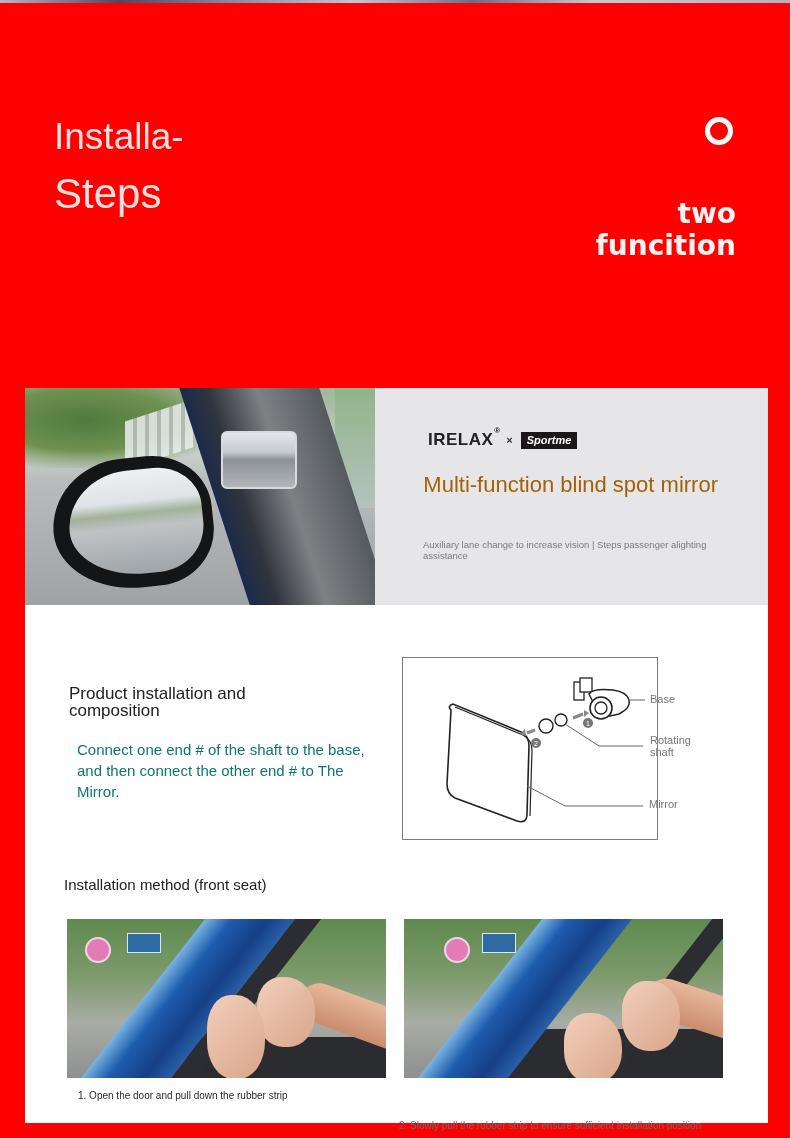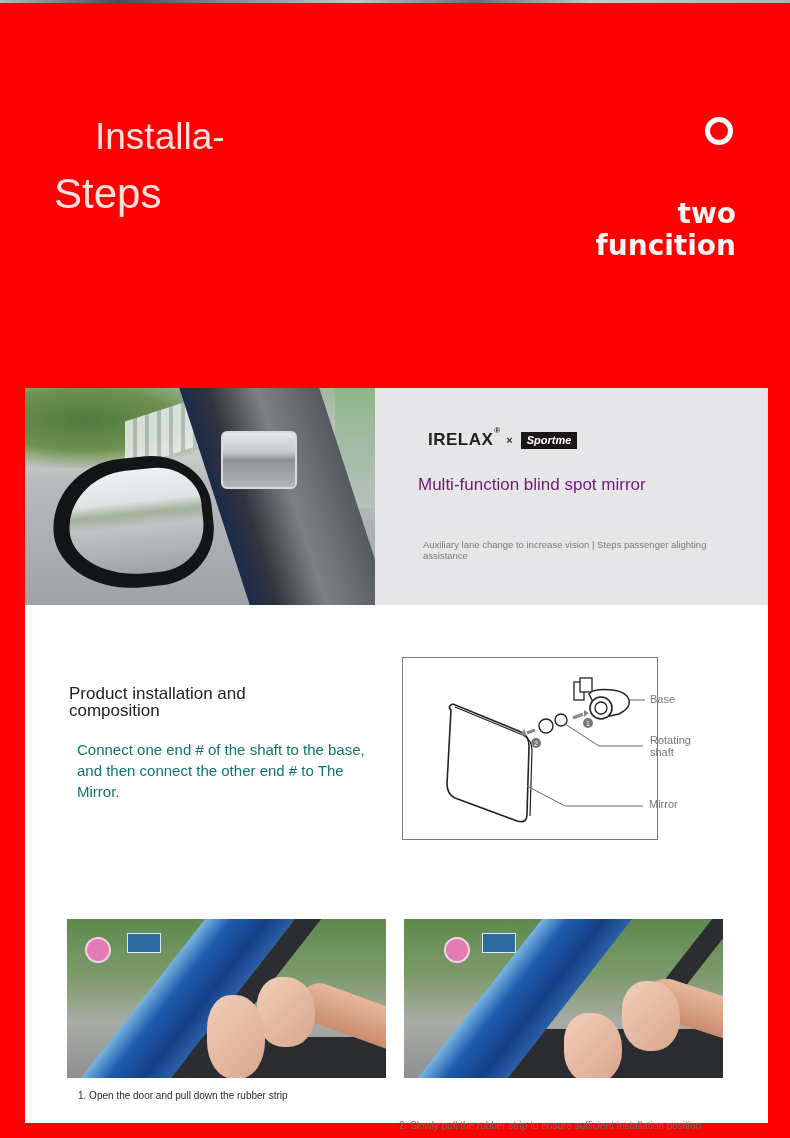--- a/index.html
+++ b/index.html
@@ -10,21 +10,21 @@
       position: relative;
     }
     .top-strip {
       position: absolute; left: 0; top: 0; width: 790px; height: 3px;
       background: linear-gradient(90deg, #b8b8c4 0%, #4a4c5e 15%, #8a8ea0 30%, #c4c6d0 45%, #6b6e80 60%, #c8c8d0 75%, #b0b2bc 100%);
     }
     .hero-title {
       position: absolute; left: 54px; top: 118px;
       color: #fbe0e0;
     }
-    .hero-title .line1 { font-size: 37px; line-height: 38px; display: block; margin-left: 41px; }
+    .hero-title .line1 { font-size: 37px; line-height: 38px; display: block; }
     .hero-title .line2 { font-size: 37px; line-height: 38px; display: block; }
     .hero-title .line3 { font-size: 42px; line-height: 60px; display: block; margin-top: 8px; }
     .ring-icon {
       position: absolute; left: 705px; top: 117px;
       width: 28px; height: 28px; border-radius: 50%;
       border: 5px solid #ffffff;
     }
     .fn-text {
       position: absolute; right: 54px; top: 198px;
       text-align: right; color: #fff3f3; font-weight: bold;
@@ -91,21 +91,21 @@
     }
     .brand-irelax { font-size: 17px; font-weight: bold; color: #222; letter-spacing: .5px; line-height: 24px; }
     .brand-reg { font-size: 8px; font-weight: bold; color: #222; margin-left: 1px; margin-top: -2px; }
     .brand-x { font-size: 11px; font-weight: bold; color: #333; margin: 6px 8px 0 6px; }
     .brand-sportme {
       background: #1b1719; color: #fff; font-size: 11px; font-style: italic; font-weight: bold;
       padding: 2px 6px; margin-top: 4px; line-height: 13px; text-align: center;
     }
     .head-title {
       position: absolute; left: 393px; top: 84px; width: 300px;
-      font-size: 17px; line-height: 26px; color: #701a75;
+      font-size: 22px; line-height: 26px; color: #a16207; text-align: right;
     }
     .head-sub {
       position: absolute; left: 398px; top: 151px; width: 330px;
       font-size: 9.5px; line-height: 11px; color: #7b7b7b;
     }
 
     .comp-title {
       position: absolute; left: 44px; top: 297px; width: 230px;
       font-size: 17px; line-height: 17px; color: #222;
     }
@@ -243,20 +243,21 @@
 
       <line x1="226" y1="42" x2="242" y2="42" stroke="#666" stroke-width="1"></line>
       <polyline points="162,66 196,88 240,88" fill="none" stroke="#666" stroke-width="1"></polyline>
       <polyline points="124,128 162,148 240,148" fill="none" stroke="#666" stroke-width="1"></polyline>
     </svg>
     <span class="diag-label" style="left:247px; top:35px;">Base</span>
     <span class="diag-label" style="left:247px; top:76px;">Rotating shaft</span>
     <span class="diag-label" style="left:246px; top:140px;">Mirror</span>
   </div>
 
+  <div class="method-title">Installation method (front seat)</div>
 
   <div class="step-photo s1" title="Hands pulling rubber strip from door frame">
     <div class="sign-round"></div>
     <div class="sign-blue"></div>
     <div class="dash"></div>
     <div class="pillar-blue"></div>
     <div class="strip"></div>
     <div class="arm" style="left:230px; top:78px; transform:rotate(20deg);"></div>
     <div class="hand" style="left:190px; top:58px;"></div>
     <div class="hand" style="left:140px; top:76px; height:84px;"></div>

